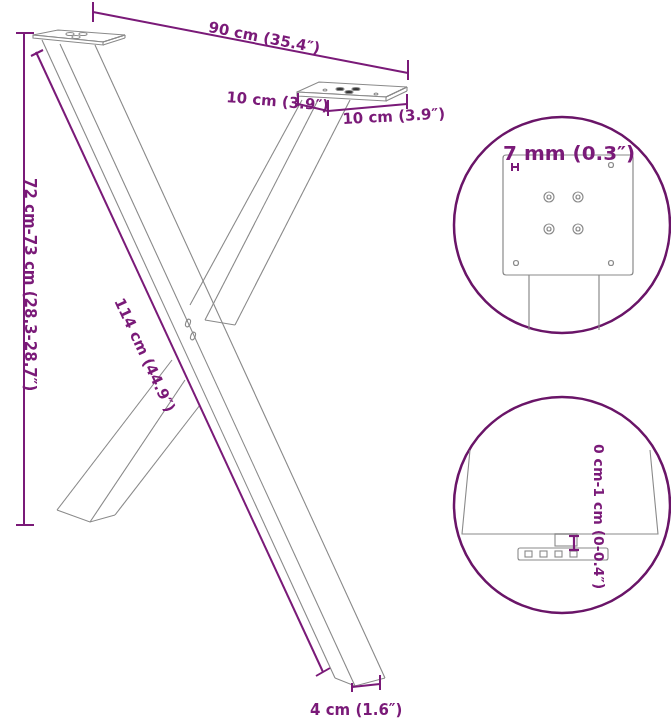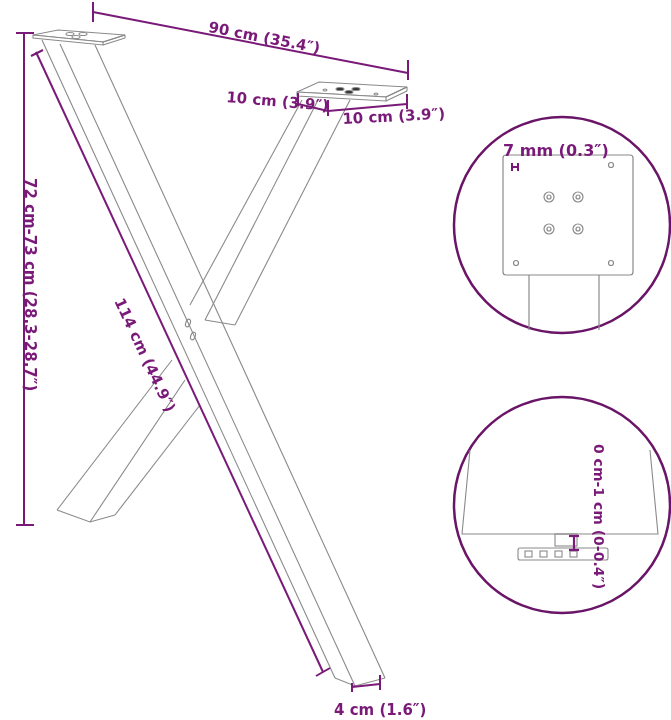--- a/index.html
+++ b/index.html
@@ -128,19 +128,19 @@
   <div class="lbl" style="left:210px; top:20px; transform:rotate(11deg); transform-origin:left top;">90 cm (35.4″)</div>
 
   <div class="lbl" style="left:227px; top:90px; transform:rotate(5deg); transform-origin:left top;">10 cm (3.9″)</div>
 
   <div class="lbl" style="left:342px; top:112px; transform:rotate(-3deg); transform-origin:left top;">10 cm (3.9″)</div>
 
   <div class="lbl" style="left:0px; top:178px; transform:rotate(90deg) translate(0,-100%); transform-origin:left top; left:22px;">72 cm-73 cm (28.3-28.7″)</div>
 
   <div class="lbl" style="left:125px; top:296px; transform:rotate(65deg); transform-origin:left top;">114 cm (44.9″)</div>
 
-  <div class="lbl" style="left:334px; top:703px;text-align:right;">4 cm (1.6″)</div>
+  <div class="lbl" style="left:310px; top:703px;text-align:right;">4 cm (1.6″)</div>
 
-  <div class="lbl" style="left:503px; top:143px; font-size:16px;">7 mm (0.3″)</div>
+  <div class="lbl" style="left:503px; top:143px; font-size:20px;">7 mm (0.3″)</div>
 
   <div class="lbl" style="left:606px; top:444px; transform:rotate(90deg); transform-origin:left top; font-size:14px;">0 cm-1 cm (0-0.4″)</div>
 
 </div>
 
 </body></html>

